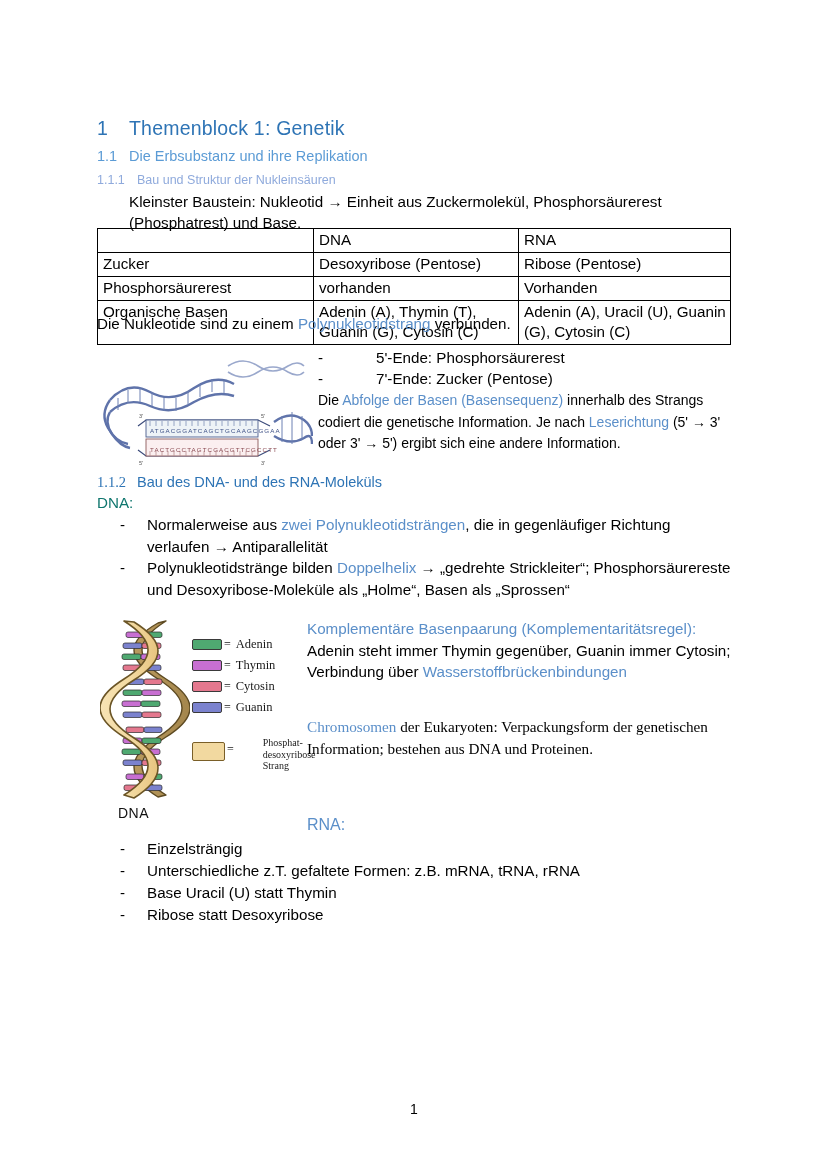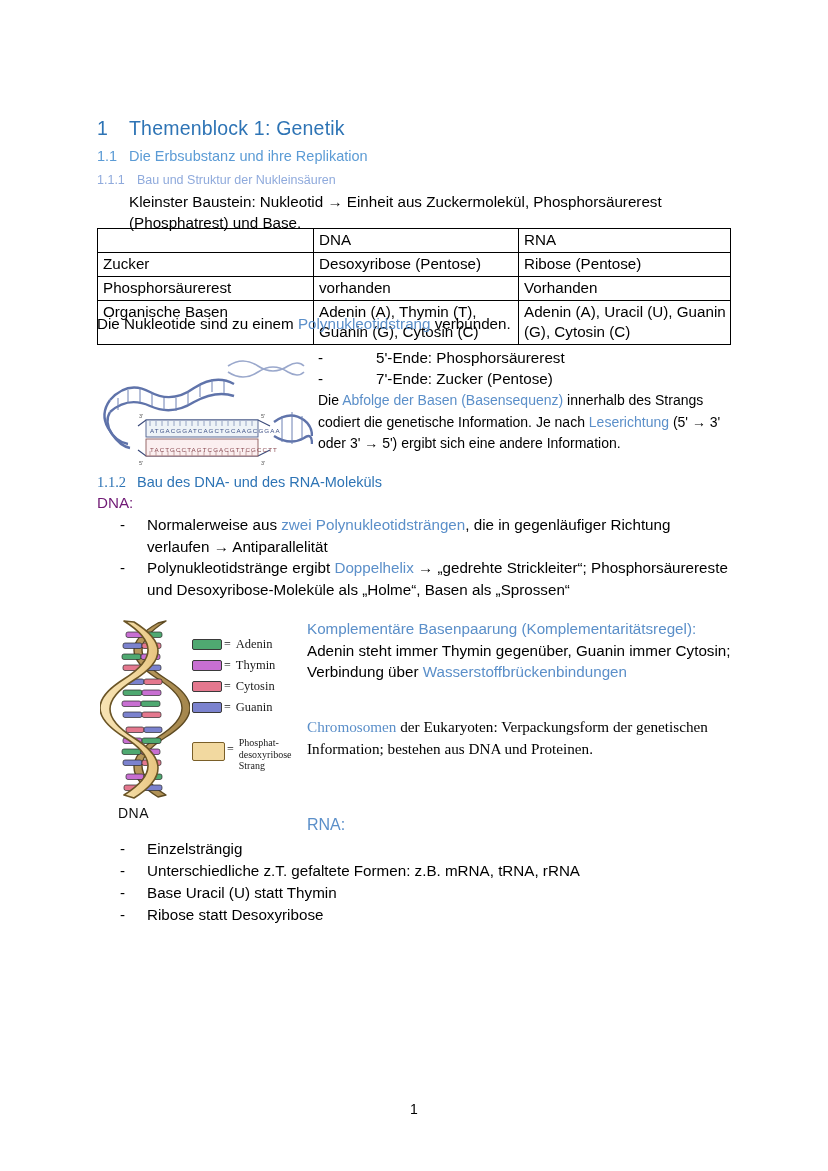--- a/index.html
+++ b/index.html
@@ -121,21 +121,21 @@
     width: 215px;
     height: 118px;
   }
 
   
   #dna-label {
     position: absolute;
     left: 97px;
     top: 494px;
     font-size: 15.2px;
-    color: #701a75;
+    color: #0f766e;
   }
   #dna-bullets {
     position: absolute;
     left: 120px;
     top: 514px;
     width: 617px;
     font-size: 15.2px;
     line-height: 21.5px;
   }
   .bullet {
@@ -196,21 +196,21 @@
     font-size: 10px;
   }
   .leg-row.phos .leg-swatch {
     width: 31px;
     height: 17px;
     border: 1.5px solid #7a5f28;
     background: #f2d9a0;
     margin-top: 6px;
   }
   .leg-row.phos .leg-eq { margin-top: 8px; }
-  .leg-row.phos .leg-txt { padding-top: 1px; }
+  .leg-row.phos .leg-txt { padding-top: 1px; margin-left: 24px; }
 
   
   #komp-text {
     position: absolute;
     left: 307px;
     top: 618px;
     width: 430px;
     font-size: 15.2px;
     line-height: 21.5px;
   }
@@ -419,21 +419,21 @@
     <span class="num">1.1.2</span><span>Bau des DNA- und des RNA-Moleküls</span>
   </div>
 
   <div id="dna-label">DNA:</div>
 
   <div id="dna-bullets">
     <div class="bullet">
       <span class="dash">-</span><span>Normalerweise aus </span><span class="accent">zwei Polynukleotidsträngen</span><span>, die in gegenläufiger Richtung verlaufen → Antiparallelität</span>
     </div>
     <div class="bullet">
-      <span class="dash">-</span><span>Polynukleotidstränge ergibt </span><span class="accent">Doppelhelix</span><span> → „gedrehte Strickleiter“; Phosphorsäurereste und Desoxyribose-Moleküle als „Holme“, Basen als „Sprossen“</span>
+      <span class="dash">-</span><span>Polynukleotidstränge bilden </span><span class="accent">Doppelhelix</span><span> → „gedrehte Strickleiter“; Phosphorsäurereste und Desoxyribose-Moleküle als „Holme“, Basen als „Sprossen“</span>
     </div>
   </div>
 
   <div id="dna-pic-2">
     <svg id="dna-helix-svg" width="90" height="185" viewBox="0 0 90 185">
       <defs>
         <linearGradient id="ribbonLight" x1="0" y1="0" x2="1" y2="0">
           <stop offset="0%" stop-color="#f7e3b4"></stop>
           <stop offset="55%" stop-color="#f2d9a0"></stop>
           <stop offset="100%" stop-color="#e7c47f"></stop>

